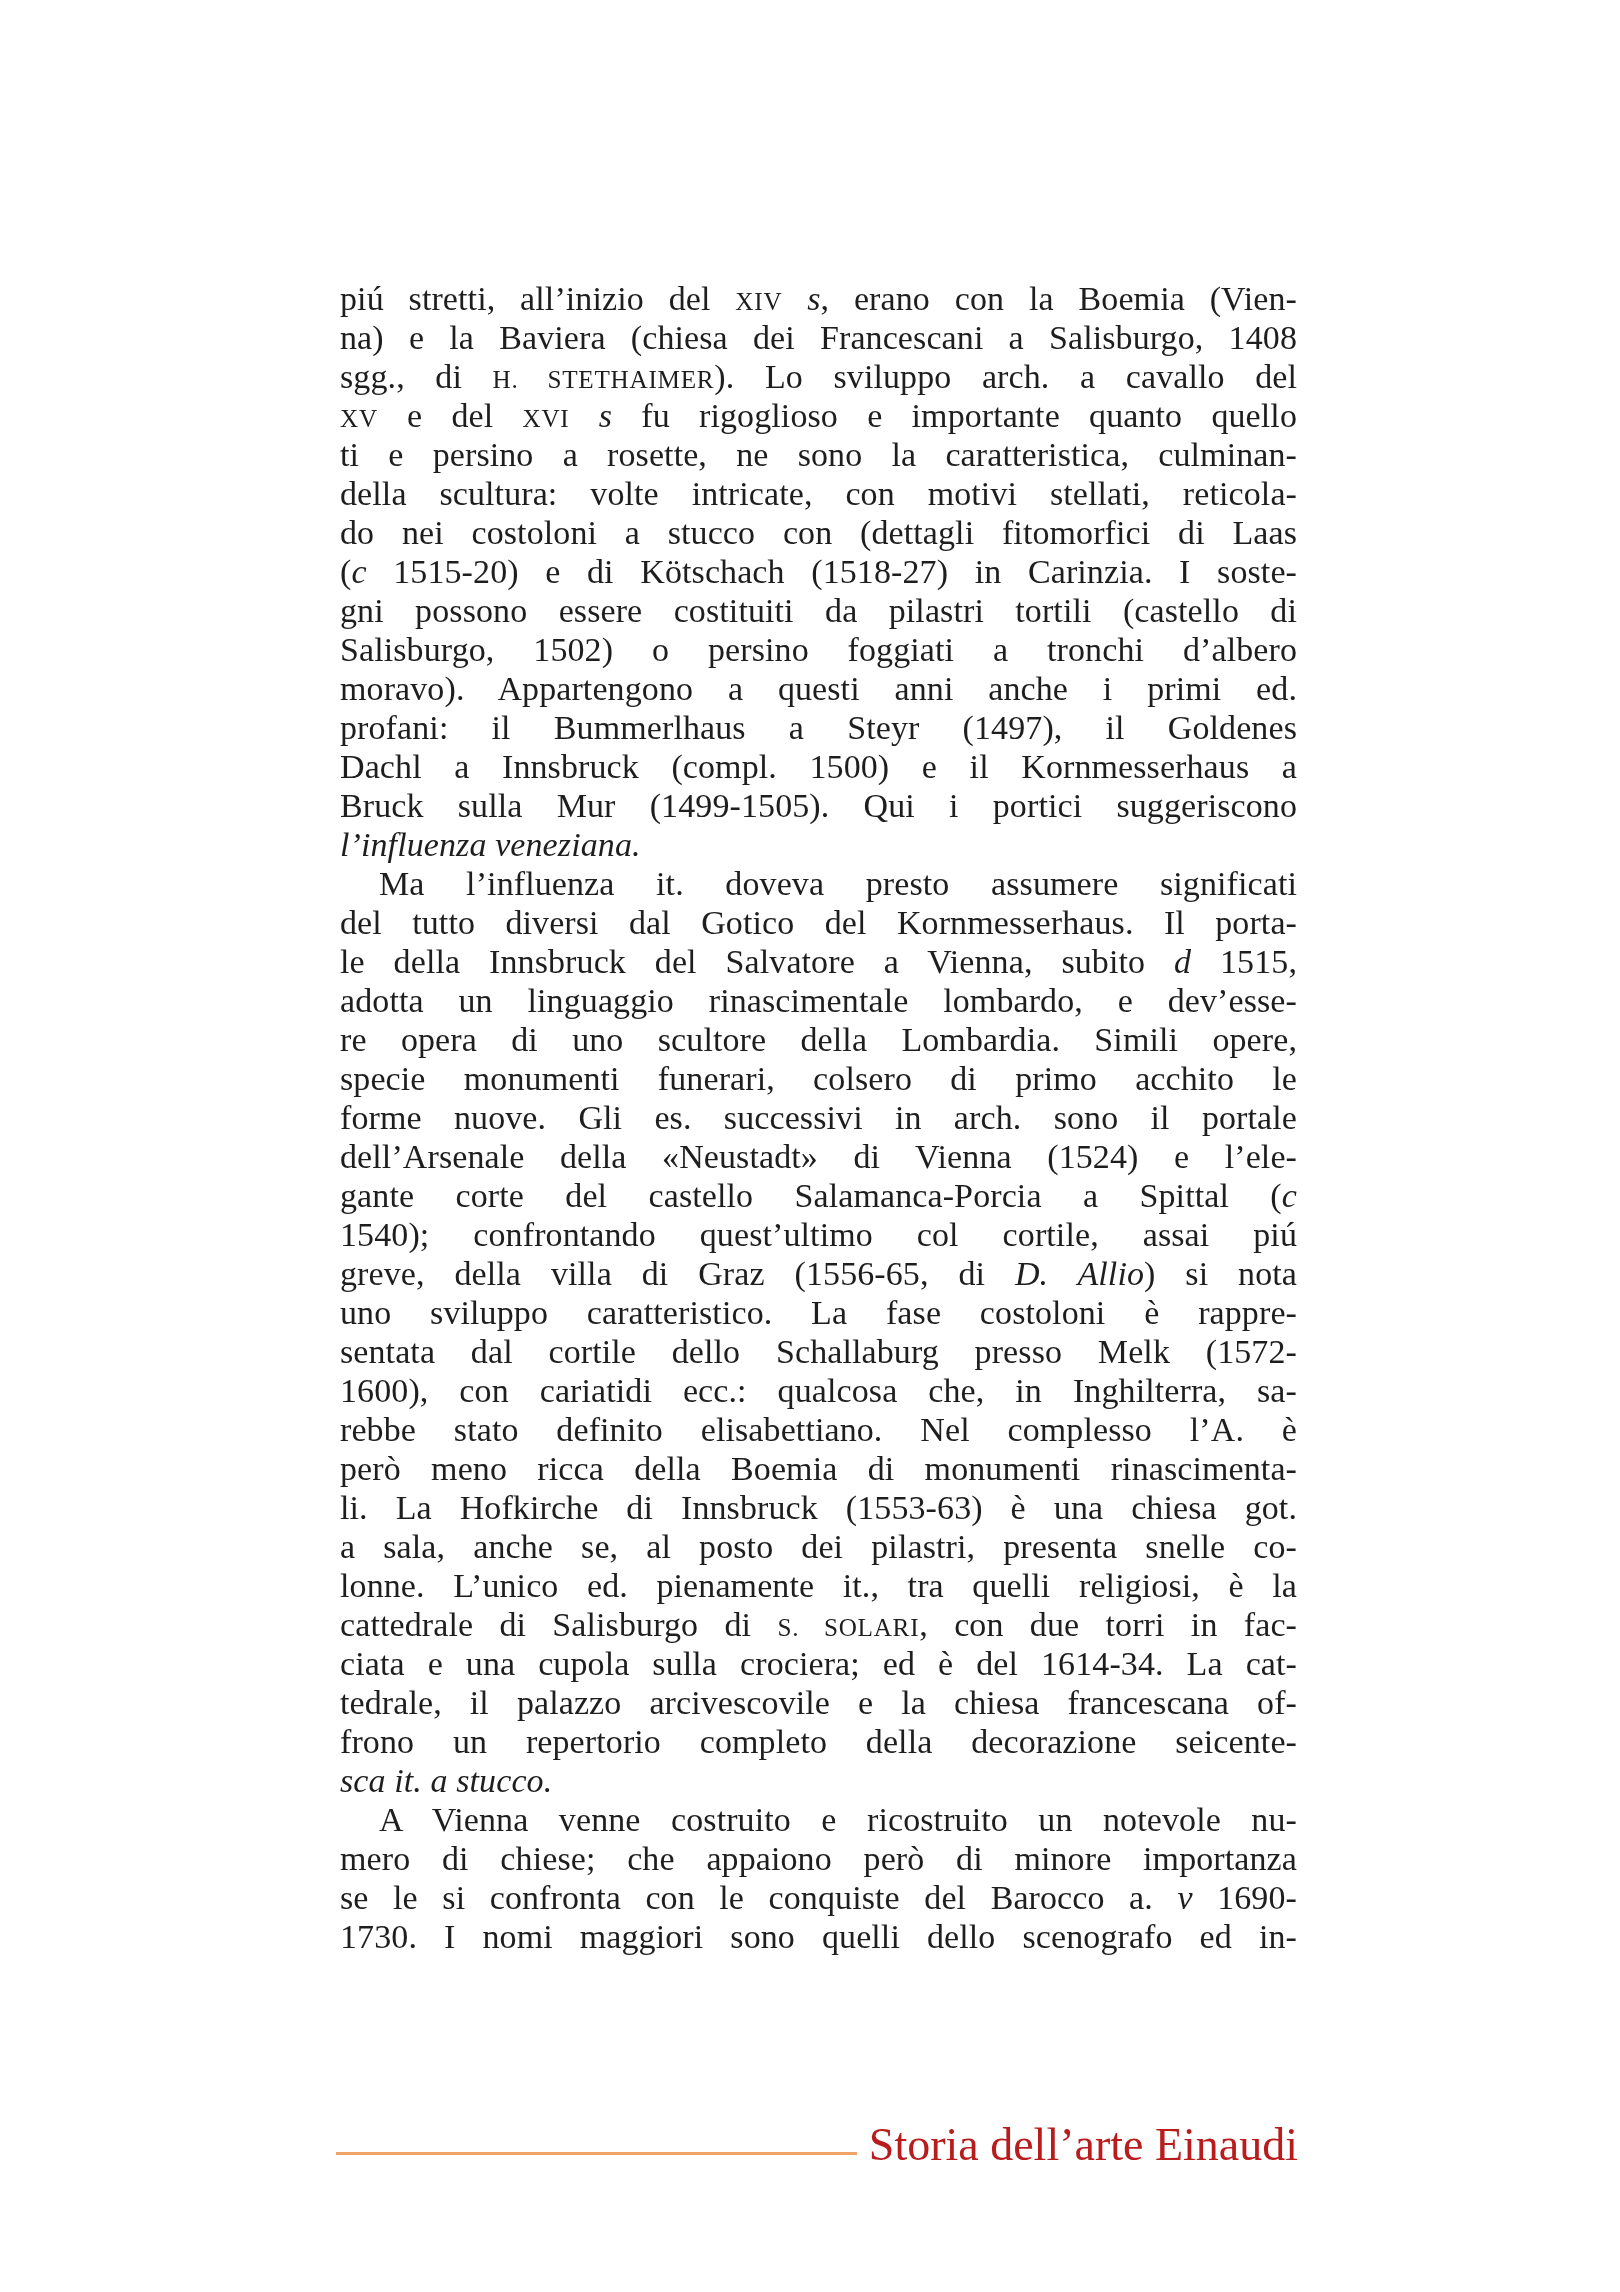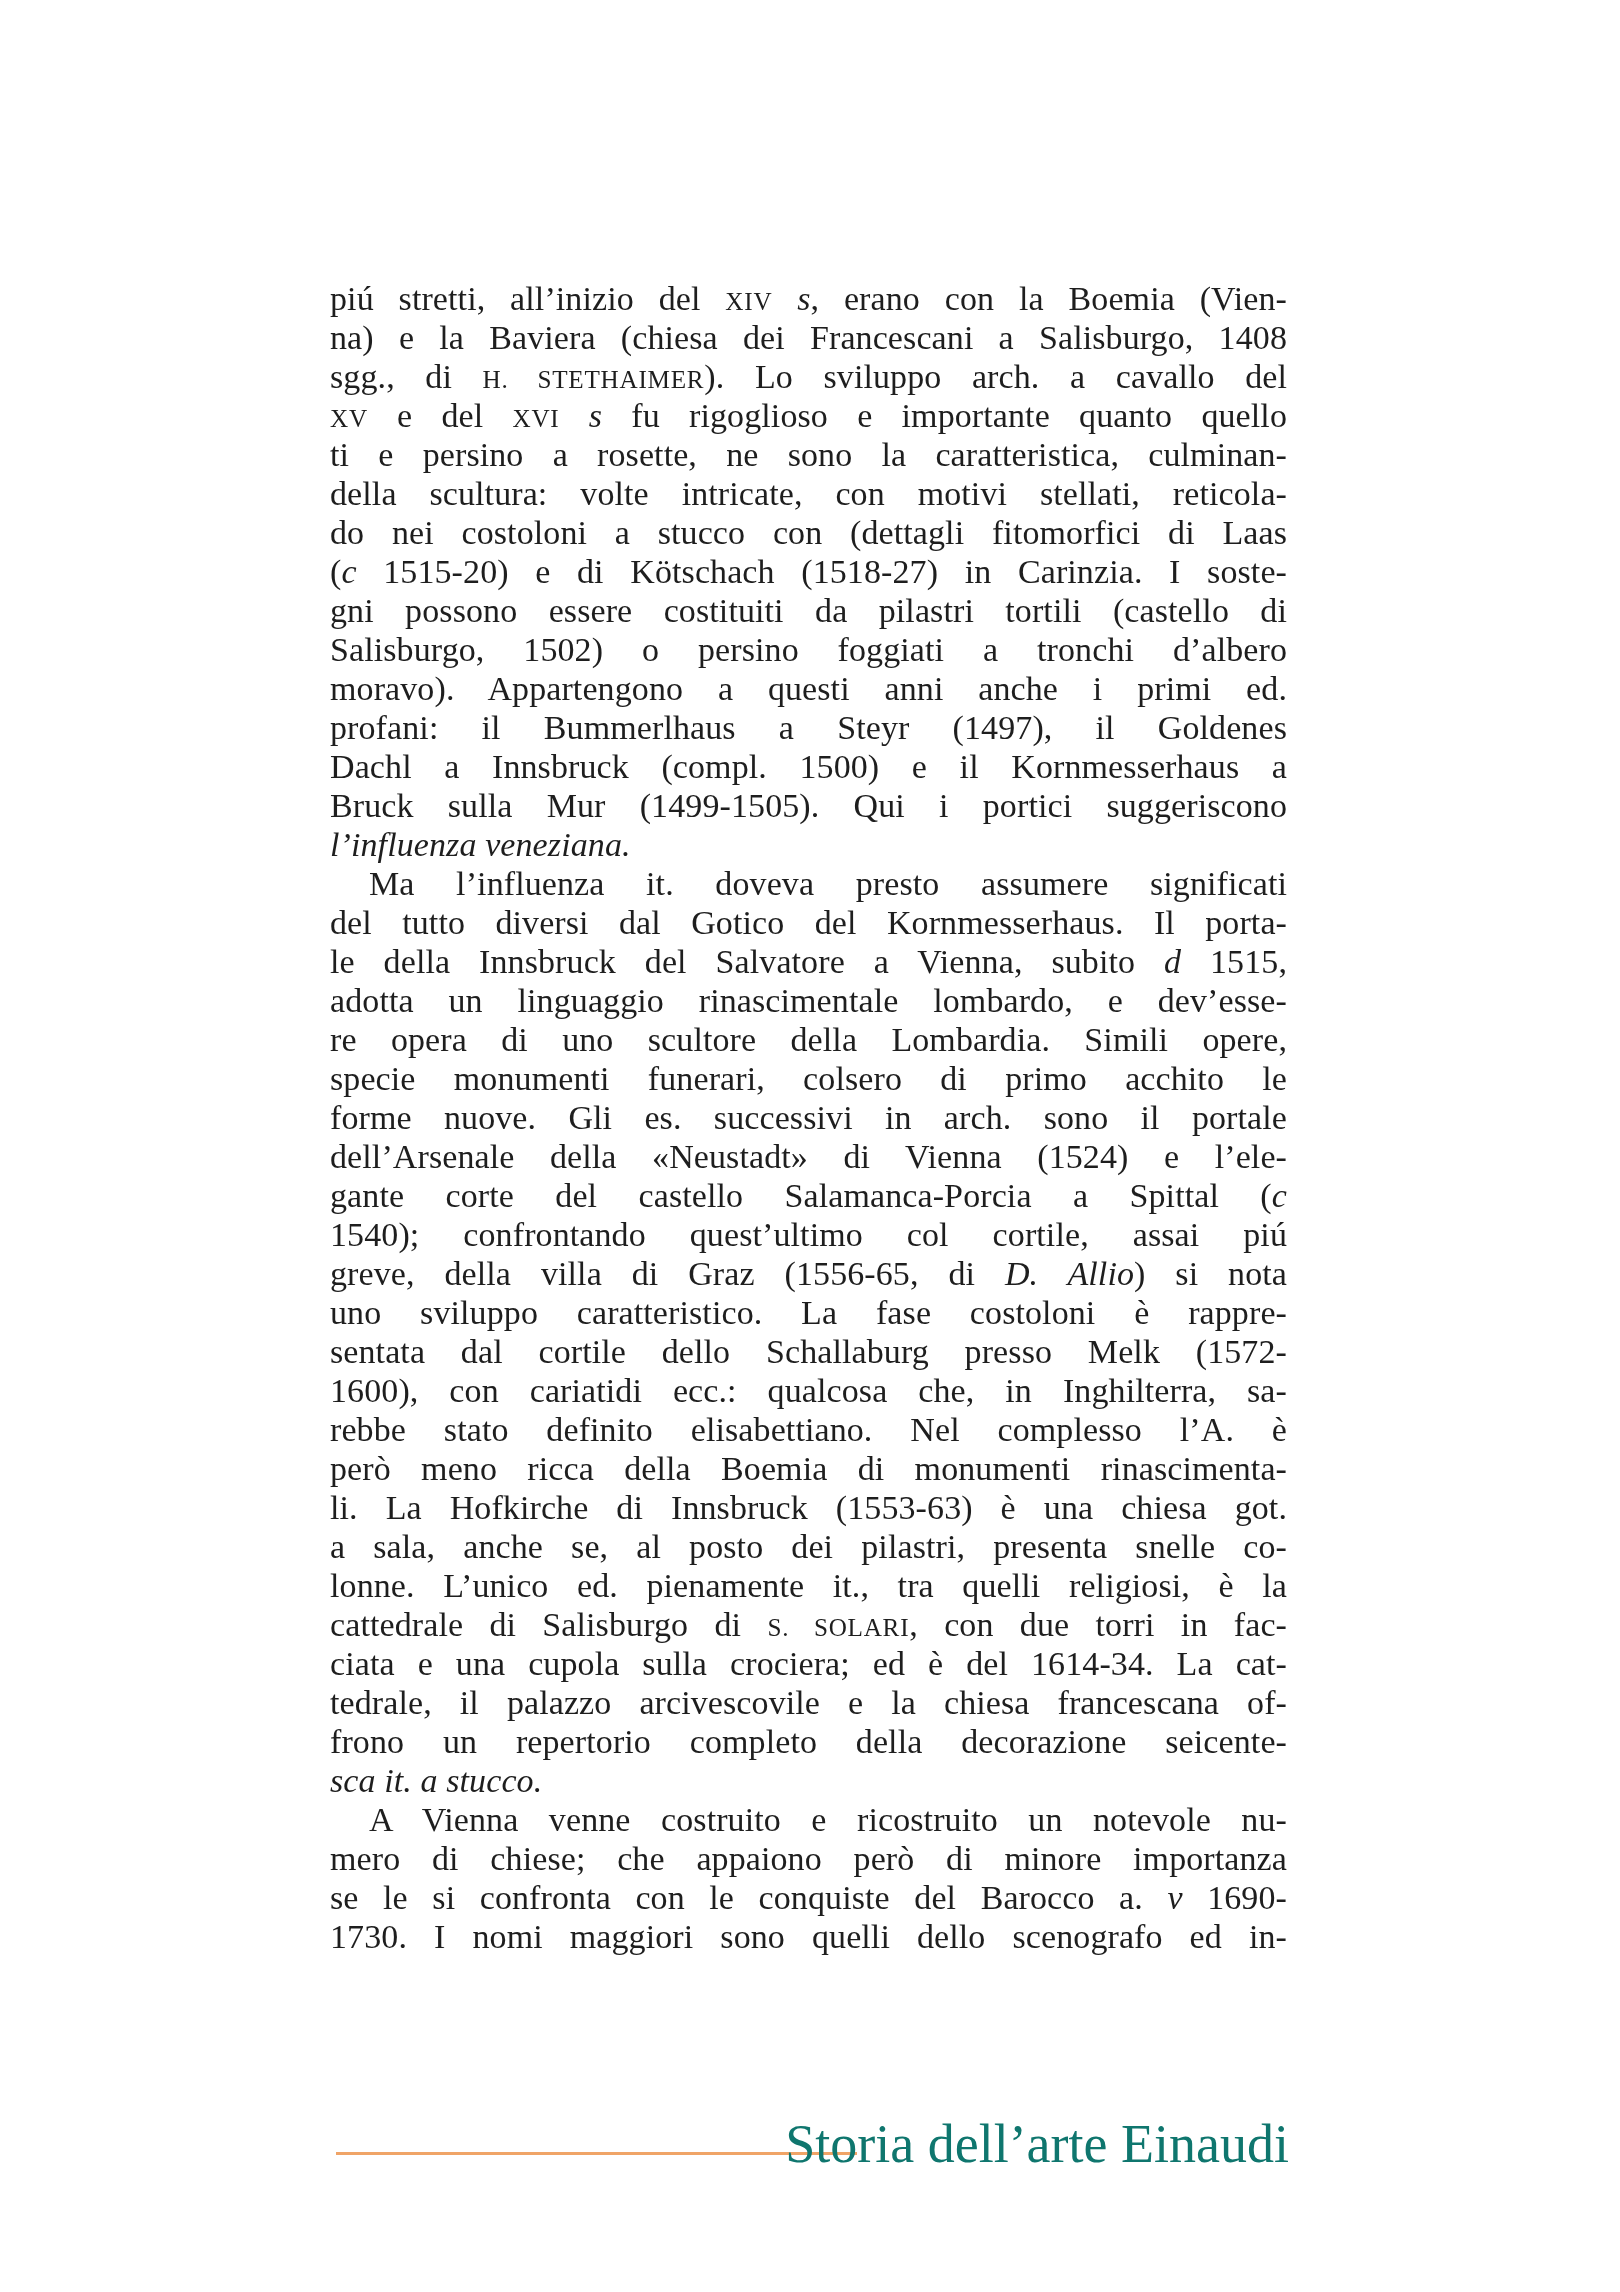--- a/index.html
+++ b/index.html
@@ -10,21 +10,21 @@
     position: relative;
     font-family: "Liberation Serif", "DejaVu Serif", serif;
   }
   .page {
     position: absolute;
     inset: 0;
     background: #ffffff;
   }
   .textblock {
     position: absolute;
-    left: 330px;
+    left: 340px;
     top: 279px;
     width: 957px;
     font-size: 34px;
     line-height: 39px;
     color: #1e1e1e;
     letter-spacing: 0.1px;
   }
   .line {
     text-align: justify;
     text-align-last: justify;
@@ -46,25 +46,25 @@
   }
   .footer-rule {
     position: absolute;
     left: 336px;
     top: 2152px;
     width: 521px;
     height: 2.9px;
   }
   .footer-title {
     position: absolute;
-    right: 331px;
+    right: 322px;
     top: 2119px;
-    font-size: 54px;
+    font-size: 46px;
     line-height: 51px;
-    color: #0f766e;
+    color: #b91c1c;
     white-space: nowrap;
   }
 </style>
 </head>
 <body style="background: rgb(255, 255, 255);">
 
 <div class="page">
   <div class="textblock" id="textblock" style="color: rgb(30, 30, 30);">
       <div class="line"><span>piú stretti, all’inizio del </span><span class="sc">XIV</span><span> </span><span class="it">s</span><span>, erano con la Boemia (Vien-</span></div>
       <div class="line"><span>na) e la Baviera (chiesa dei Francescani a Salisburgo, 1408</span></div>

